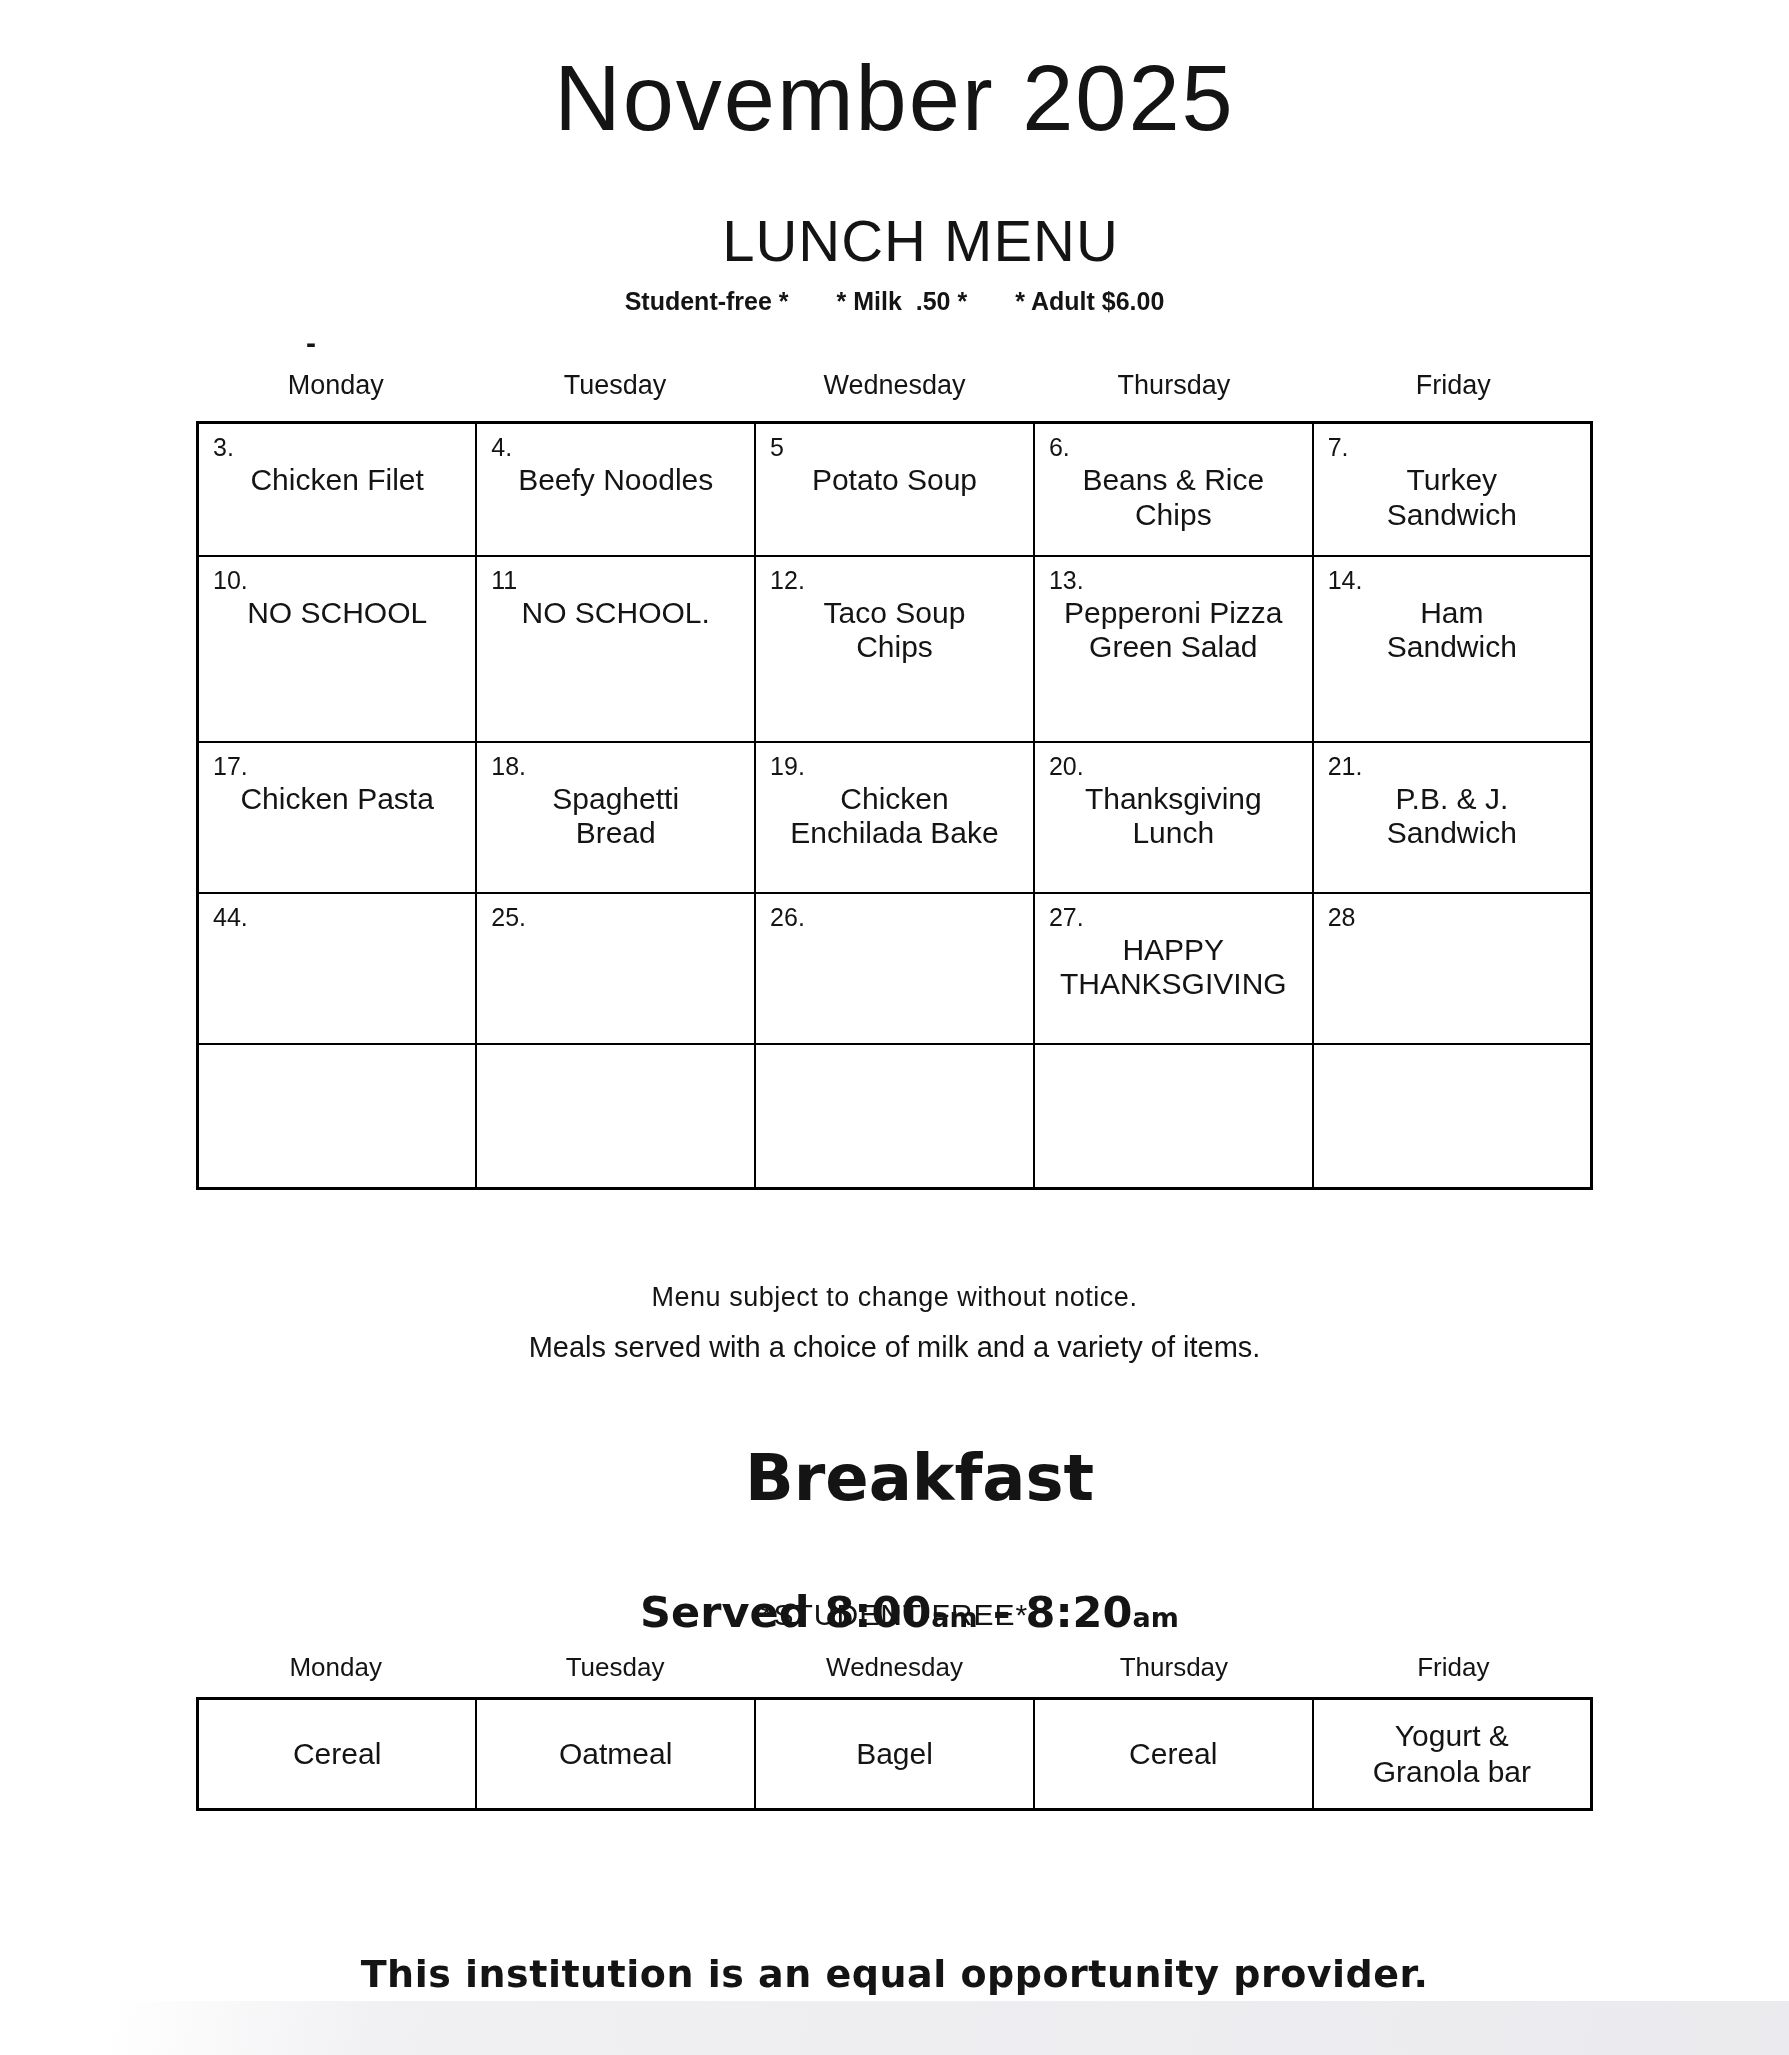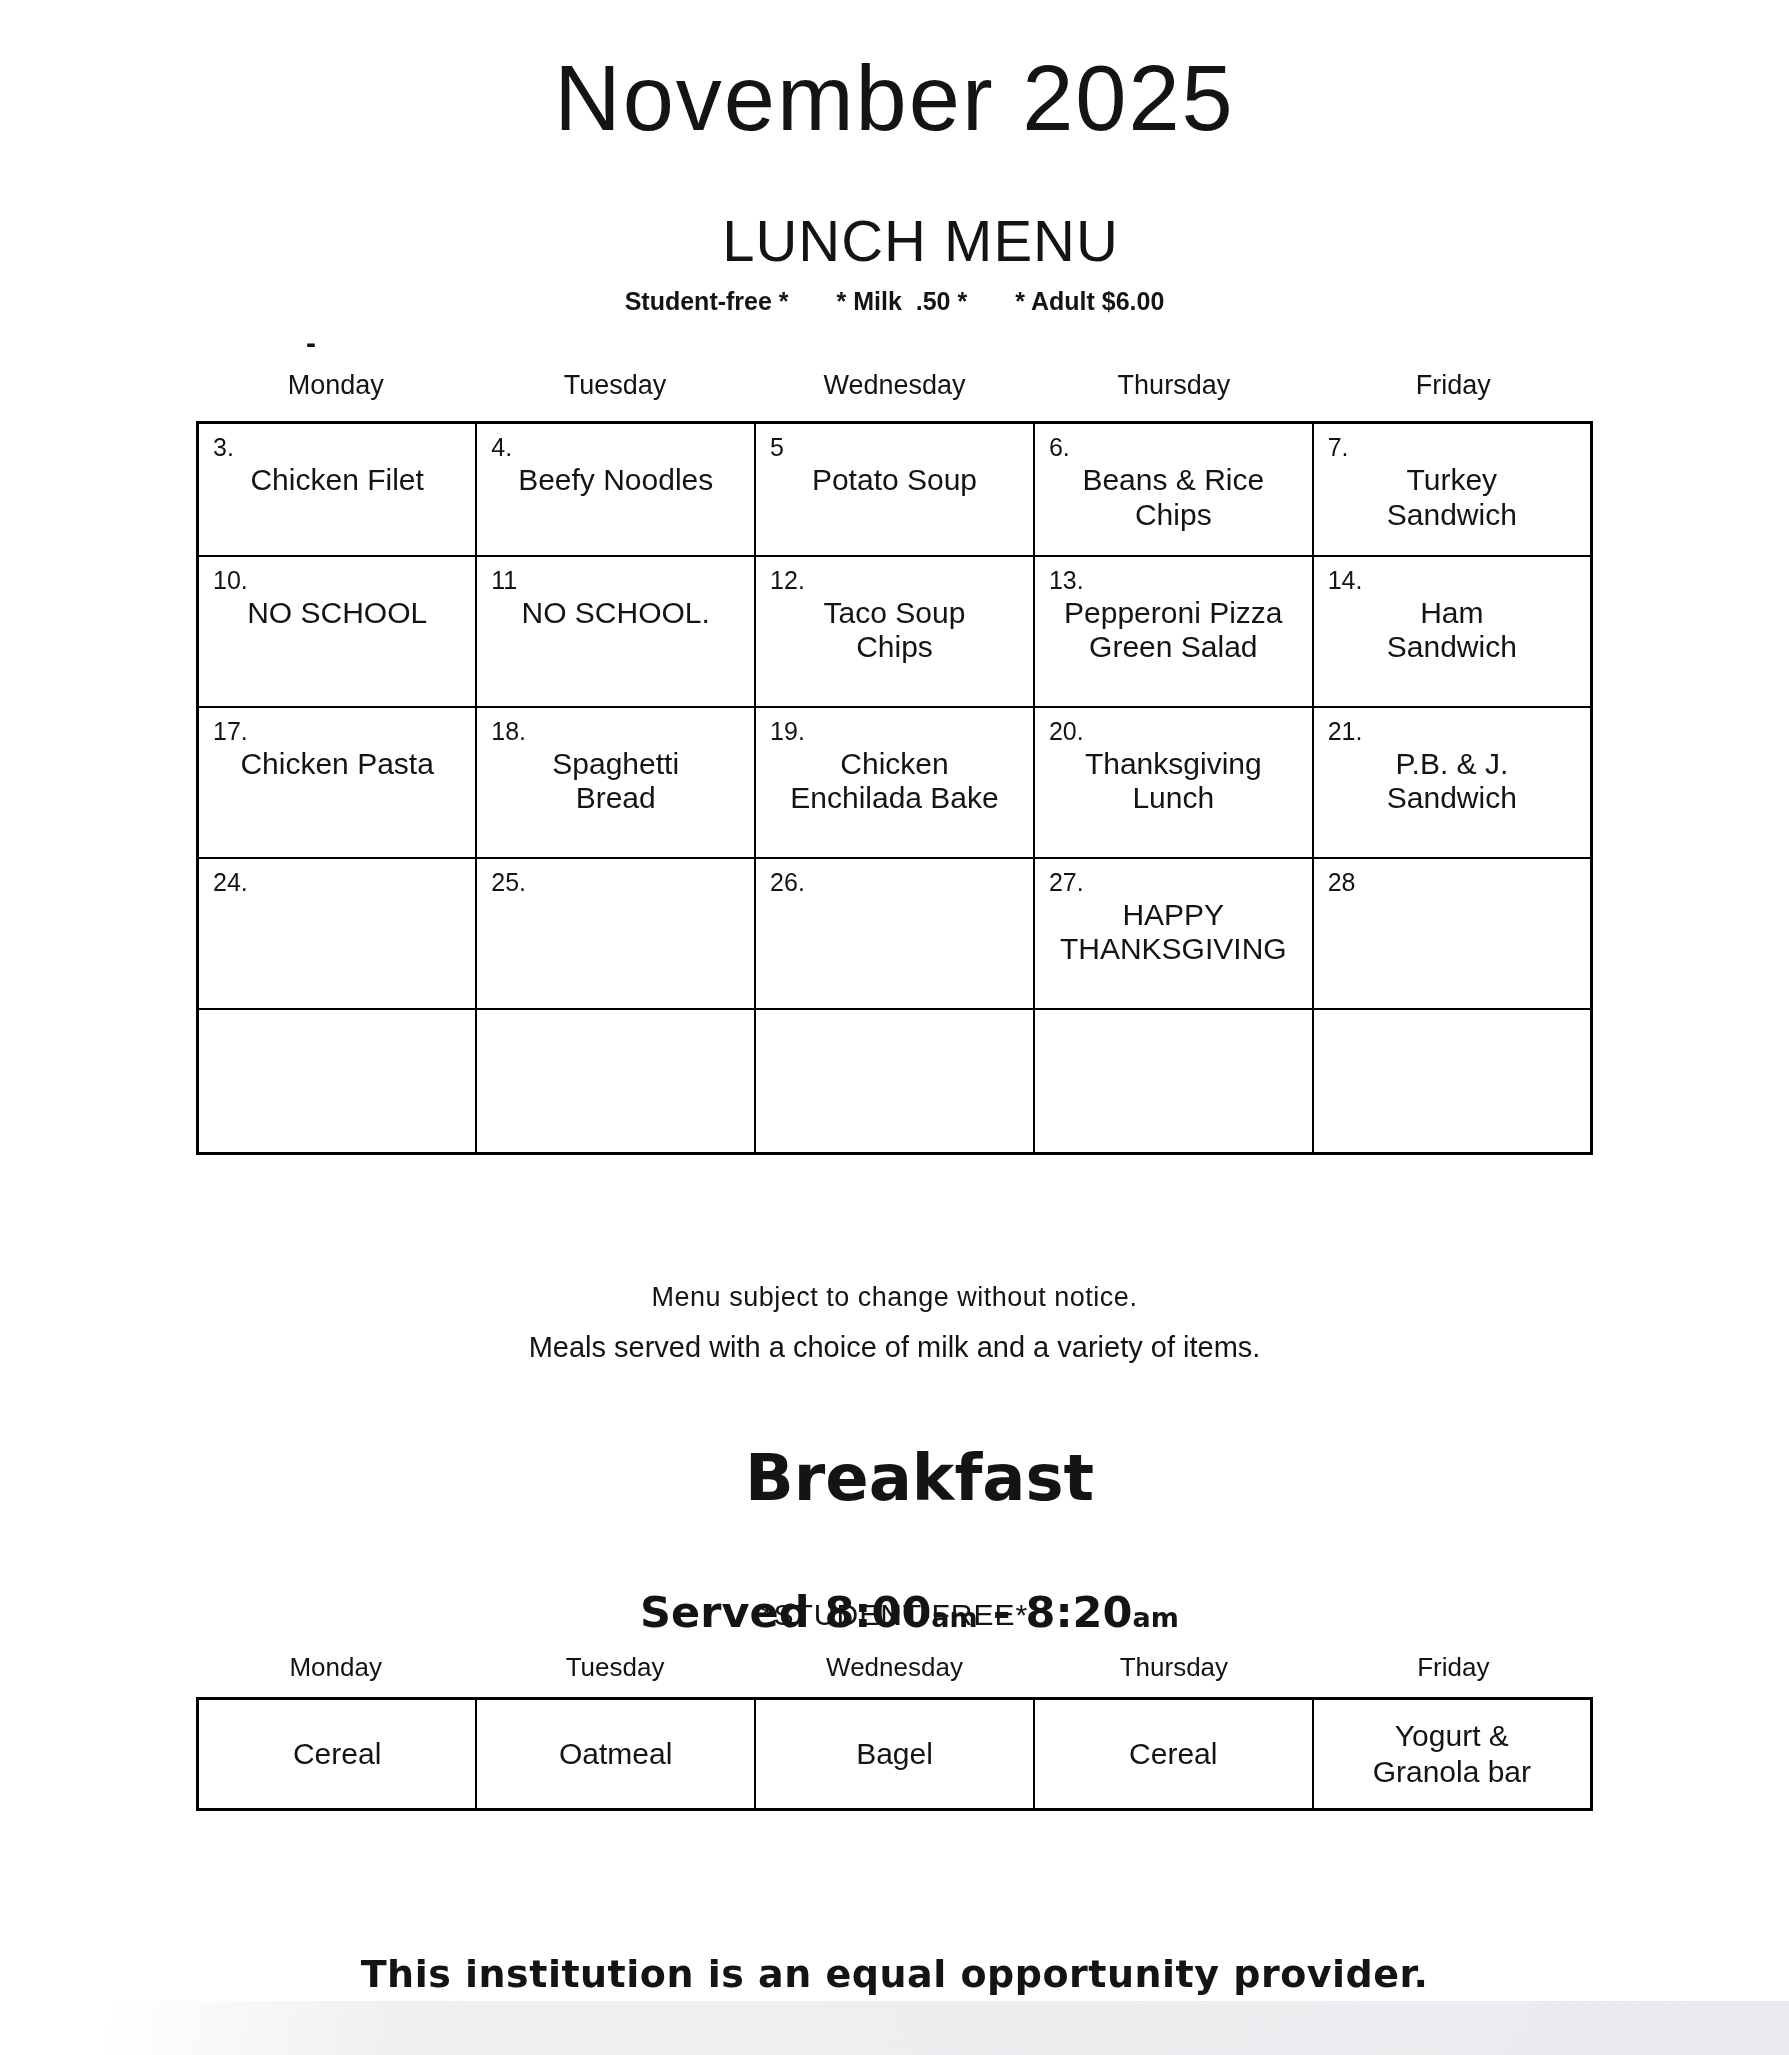--- a/index.html
+++ b/index.html
@@ -26,21 +26,21 @@
   .bfast-headers   { top:1652px; font-size:26px; }
 
   table.menu-table { position:absolute; left:196px; width:1397px;
                      border-collapse:collapse; table-layout:fixed;
                      border:3px solid #000; }
   table.menu-table td { border:2px solid #000; }
 
   .lunch-table     { top:421px; }
   .lunch-table td  { vertical-align:top; padding:8px 6px 0 6px; }
   .lunch-table tr:nth-child(1) { height:133px; }
-  .lunch-table tr:nth-child(2) { height:151px; }
+  .lunch-table tr:nth-child(2) { height:186px; }
   .lunch-table tr:nth-child(3) { height:151px; }
   .lunch-table tr:nth-child(4) { height:151px; }
   .lunch-table tr:nth-child(5) { height:145px; }
 
   .cell-date  { font-size:25px; text-align:left; padding-left:8px; line-height:1.25; min-height:31px; }
   .cell-line  { font-size:30px; text-align:center; line-height:1.15; }
 
   .notes-1 { top:1282px; font-size:27px; letter-spacing:0.5px; }
   .notes-2 { top:1331px; font-size:29px; }
 
@@ -161,21 +161,21 @@
       <div class="cell-line">Lunch</div>
     </td>
     <td>
       <div class="cell-date">21.</div>
       <div class="cell-line">P.B. &amp; J.</div>
       <div class="cell-line">Sandwich</div>
     </td>
   </tr>
   <tr>
     <td>
-      <div class="cell-date">24.</div>
+      <div class="cell-date">44.</div>
       <div class="cell-line"></div>
       <div class="cell-line"></div>
     </td>
     <td>
       <div class="cell-date">25.</div>
       <div class="cell-line"></div>
       <div class="cell-line"></div>
     </td>
     <td>
       <div class="cell-date">26.</div>

